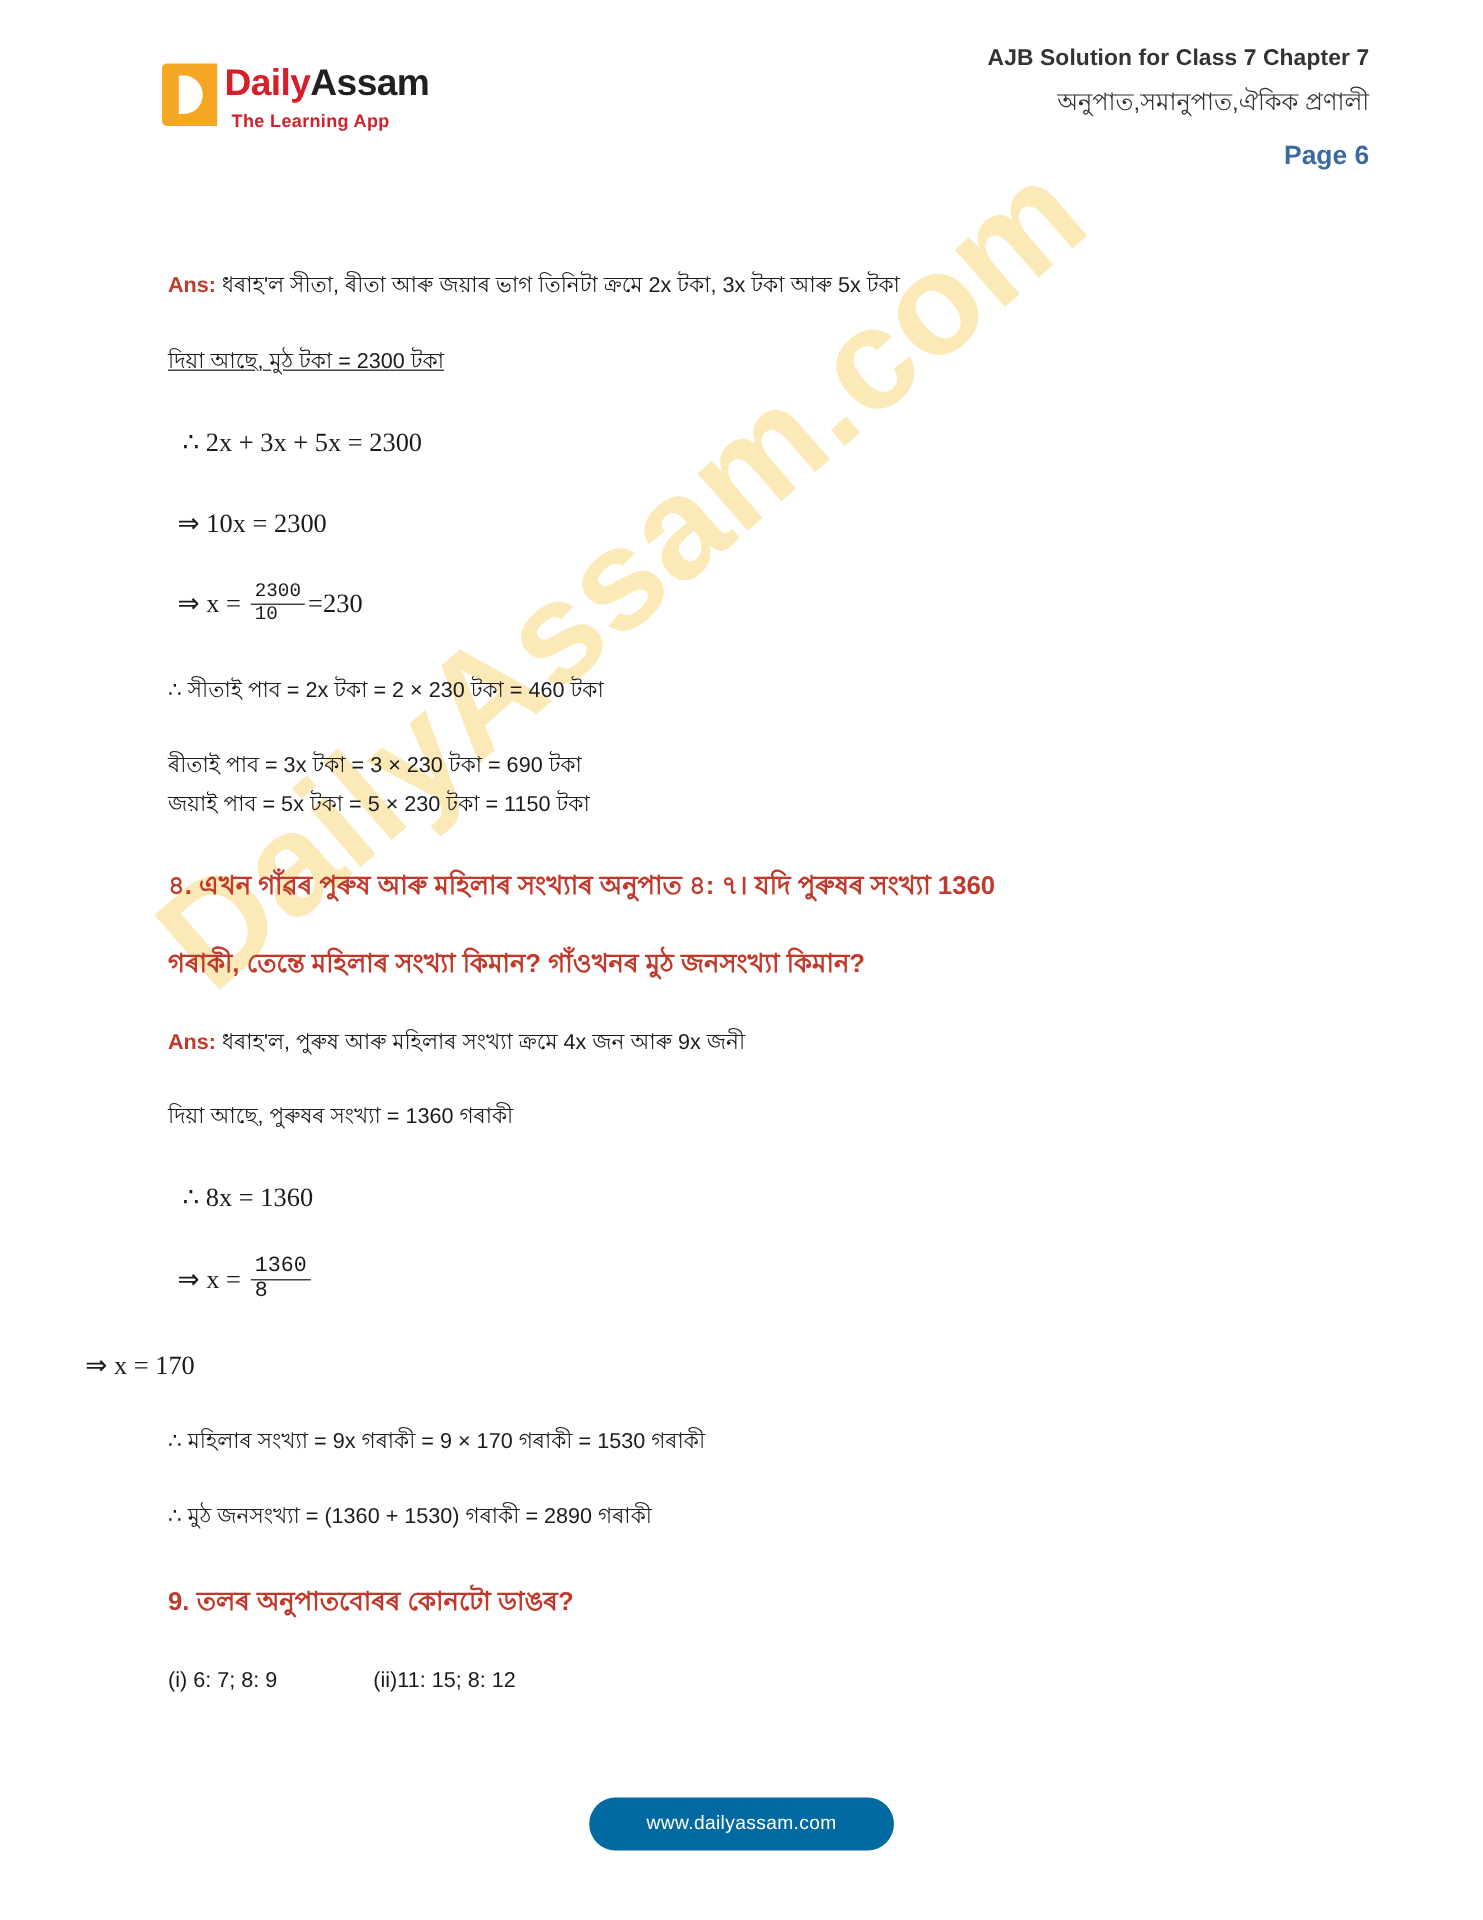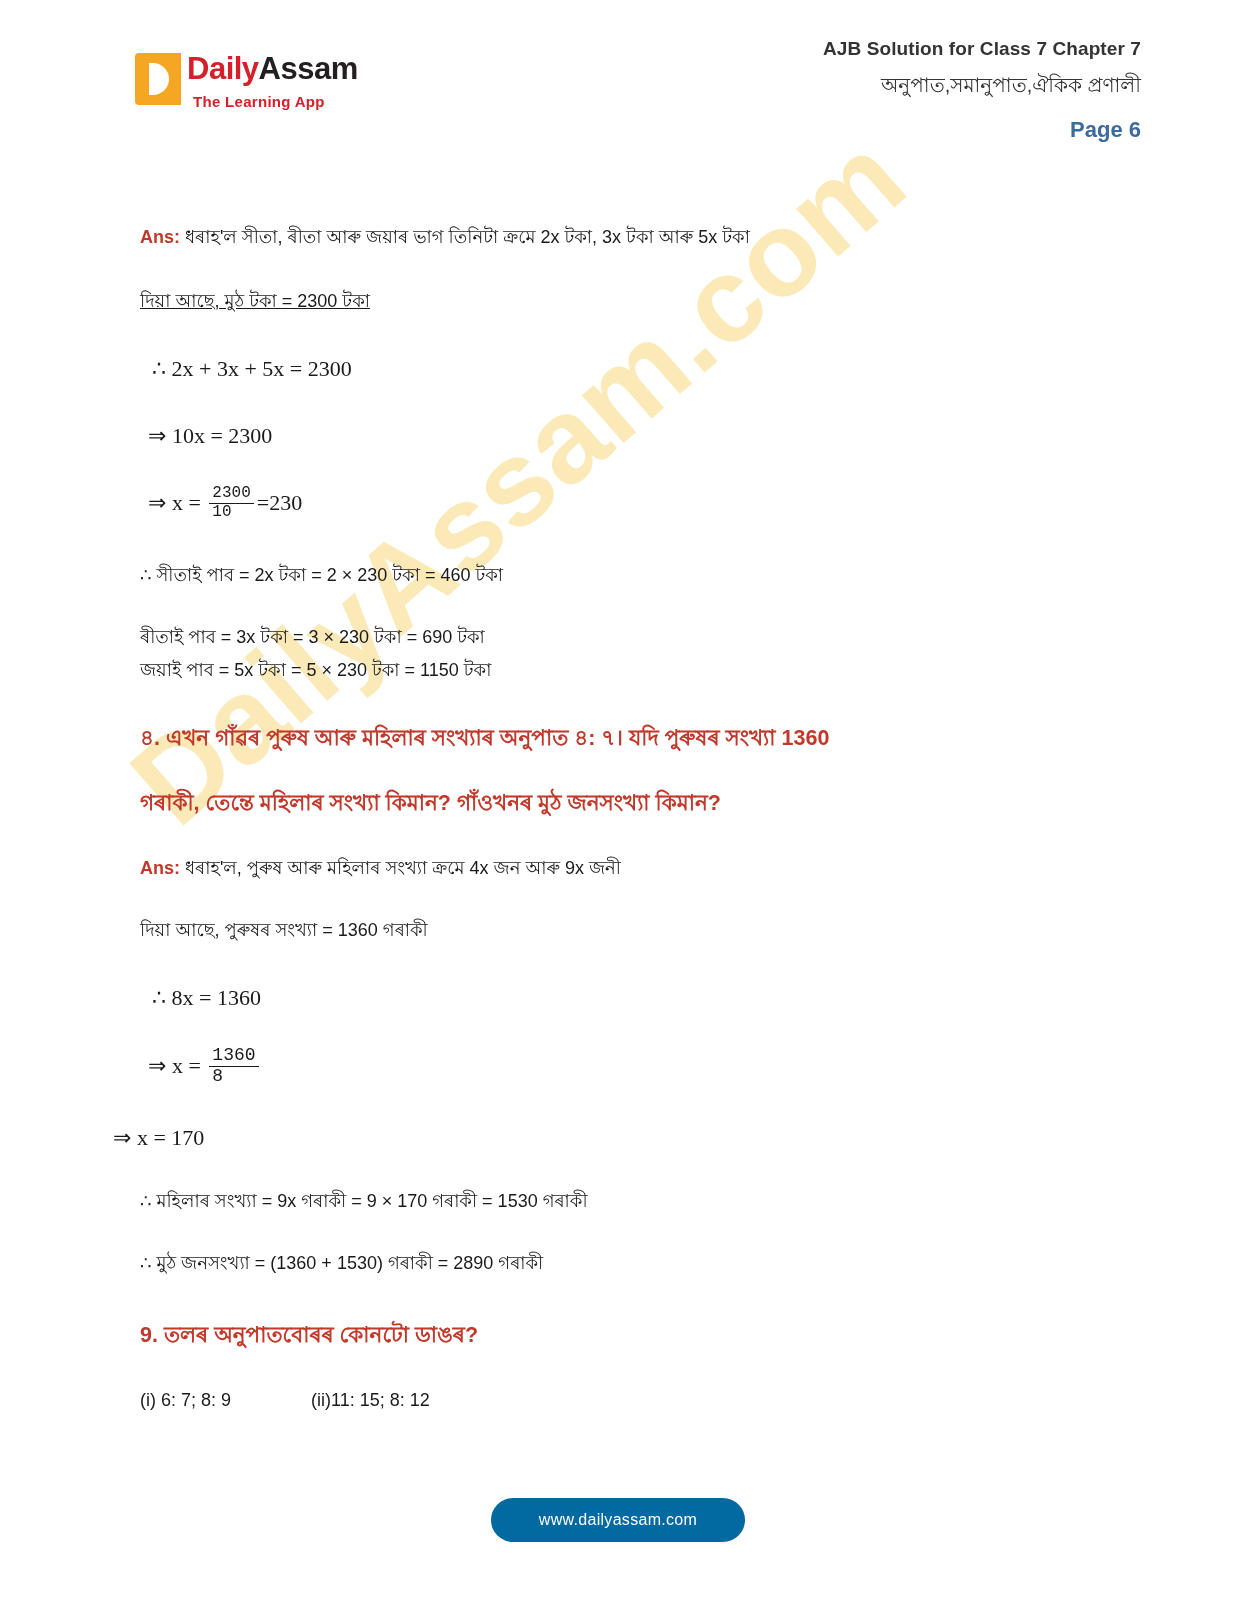--- a/index.html
+++ b/index.html
@@ -241,21 +241,21 @@
     </div>
 
     <div class="line" style="margin-top:38px;">দিয়া আছে, পুৰুষৰ সংখ্যা =  1360 গৰাকী</div>
 
     <div class="line math" style="margin-top:40px; padding-left:152px;">∴ 8x  =  1360</div>
 
     <div class="line math" style="margin-top:36px; padding-left:148px;">
       <span>⇒  x = </span><span class="frac big"><span class="num">1360</span><span class="den">8</span></span>
     </div>
 
-    <div class="line math" style="margin-top:34px; padding-left:113px;">⇒  x  =  170</div>
+    <div class="line math" style="margin-top:34px; padding-left:71px;">⇒  x  =  170</div>
 
     <div class="line" style="margin-top:36px;">∴ মহিলাৰ সংখ্যা =  9x গৰাকী =  9 × 170 গৰাকী =  1530 গৰাকী</div>
     <div class="line" style="margin-top:38px;">∴ মুঠ জনসংখ্যা =  (1360 + 1530) গৰাকী =  2890 গৰাকী</div>
 
     <div class="line qhead" style="margin-top:46px;">9. তলৰ অনুপাতবোৰৰ কোনটো ডাঙৰ?</div>
 
     <div class="line" style="margin-top:38px;">
       <span>(i) 6: 7; 8: 9</span>
       <span class="sp" style="width:70px;"></span>
       <span>(ii)11: 15; 8: 12</span>

